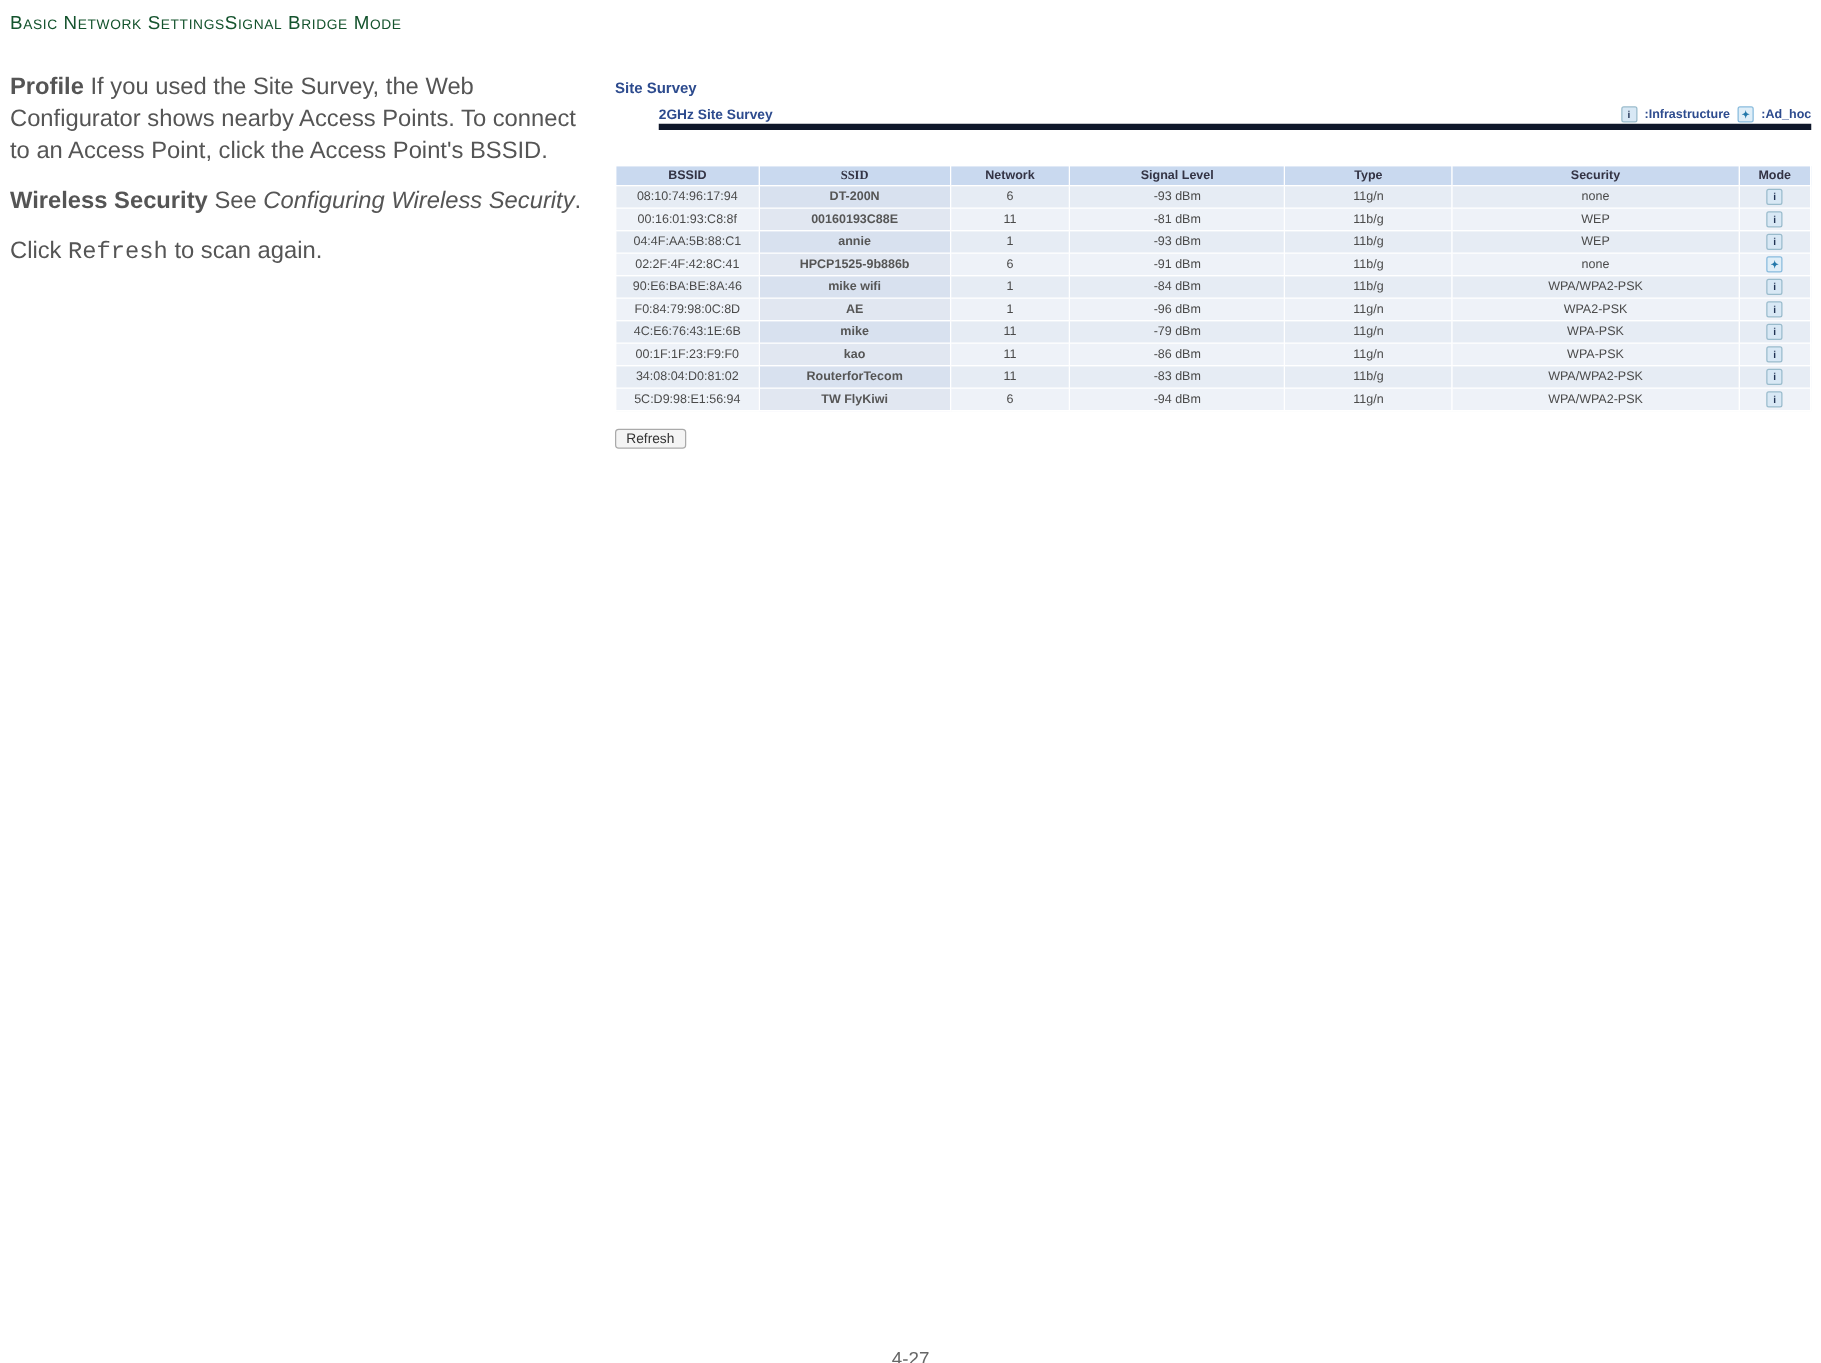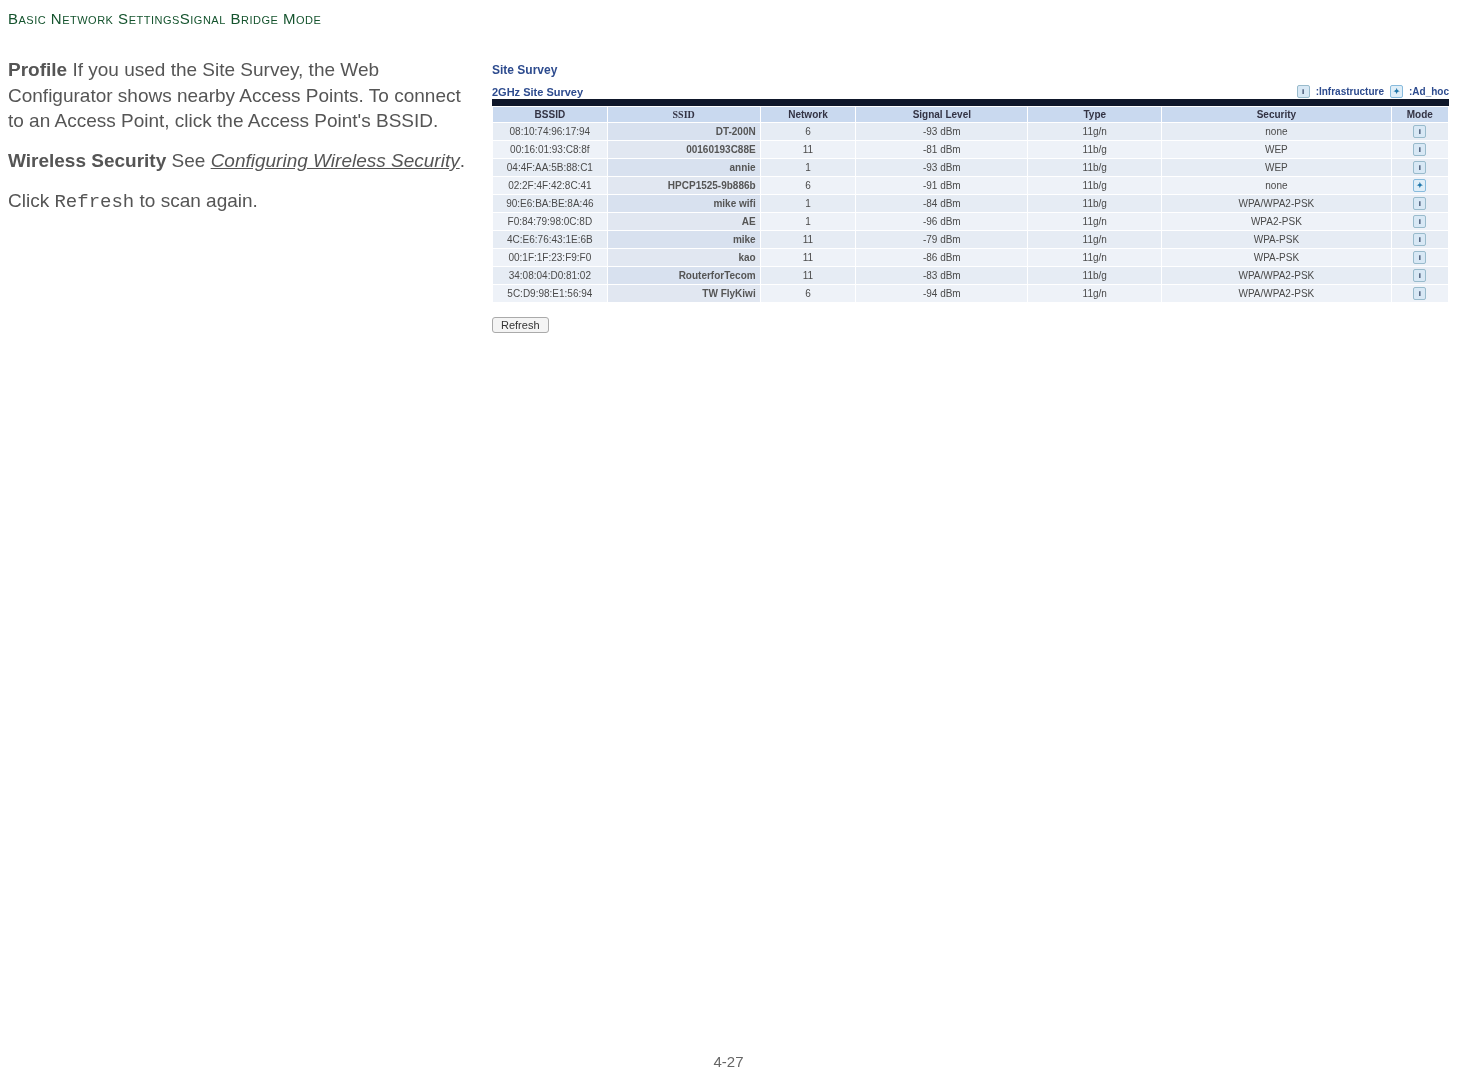--- a/index.html
+++ b/index.html
@@ -24,42 +24,43 @@
   }
   .left-col {
     width: 470px;
     flex-shrink: 0;
     font-size: 19px;
     line-height: 1.35;
     color: #555;
   }
   .left-col p { margin: 0 0 14px 0; }
   .bold { font-weight: bold; }
-  .italic { font-style: italic; text-decoration: underline; }
+  .italic { font-style: italic; }
   .mono { font-family: "Courier New", monospace; color:#555; }
   .right-col {
     flex: 1;
     padding-top: 6px;
   }
   .ss-title {
     color: #2d4b8e;
     font-weight: bold;
     font-size: 12px;
     margin-bottom: 8px;
   }
   .ss-sub {
     color: #2d4b8e;
     font-weight: bold;
     font-size: 11px;
     margin-bottom: 0;
-    border-bottom: 7px solid #0f172a;
+    border-bottom: 5px solid #0f172a;
     display:flex;
     justify-content:space-between;
     align-items:flex-end;
     padding-bottom:1px;
+    margin-left:35px;
   }
   .legend {
     font-size: 10px;
     color:#2d4b8e;
     font-weight:bold;
     display:flex;
     gap:6px;
     align-items:center;
   }
   .mode-icon {
@@ -69,20 +70,21 @@
     font-size:8px; font-weight:bold;
     border-radius:2px;
   }
   .infra { background:#d8e8f5; color:#235; border:1px solid #9bc; }
   .adhoc { background:#dfeef8; color:#27a; border:1px solid #8bd; }
   table.survey {
     border-collapse: collapse;
     width: 100%;
     font-size: 10px;
     color:#4a4a4a;
+    margin-top:28px;
   }
   table.survey th {
     background: #c9d9ef;
     color: #334;
     font-weight: bold;
     padding: 2px 4px;
     border: 1px solid #fff;
     text-align: center;
     font-size:10px;
   }
@@ -90,21 +92,20 @@
     background: #e6ecf4;
     padding: 2px 4px;
     border: 1px solid #fff;
     text-align: center;
     white-space: nowrap;
   }
   table.survey td.ssid {
     background:#d8e1ef;
     font-weight:bold;
     color:#555;
-    text-align:right;
   }
   table.survey tr:nth-child(even) td { background:#eef2f8; }
   table.survey tr:nth-child(even) td.ssid { background:#e1e7f1; }
   .col-bssid  { width: 12%; }
   .col-ssid   { width: 16%; font-family: Liberation Serif, serif; }
   .col-ch     { width: 10%; }
   .col-sig    { width: 18%; }
   .col-type   { width: 14%; }
   .col-sec    { width: 24%; }
   .col-mode   { width: 6%;  }

